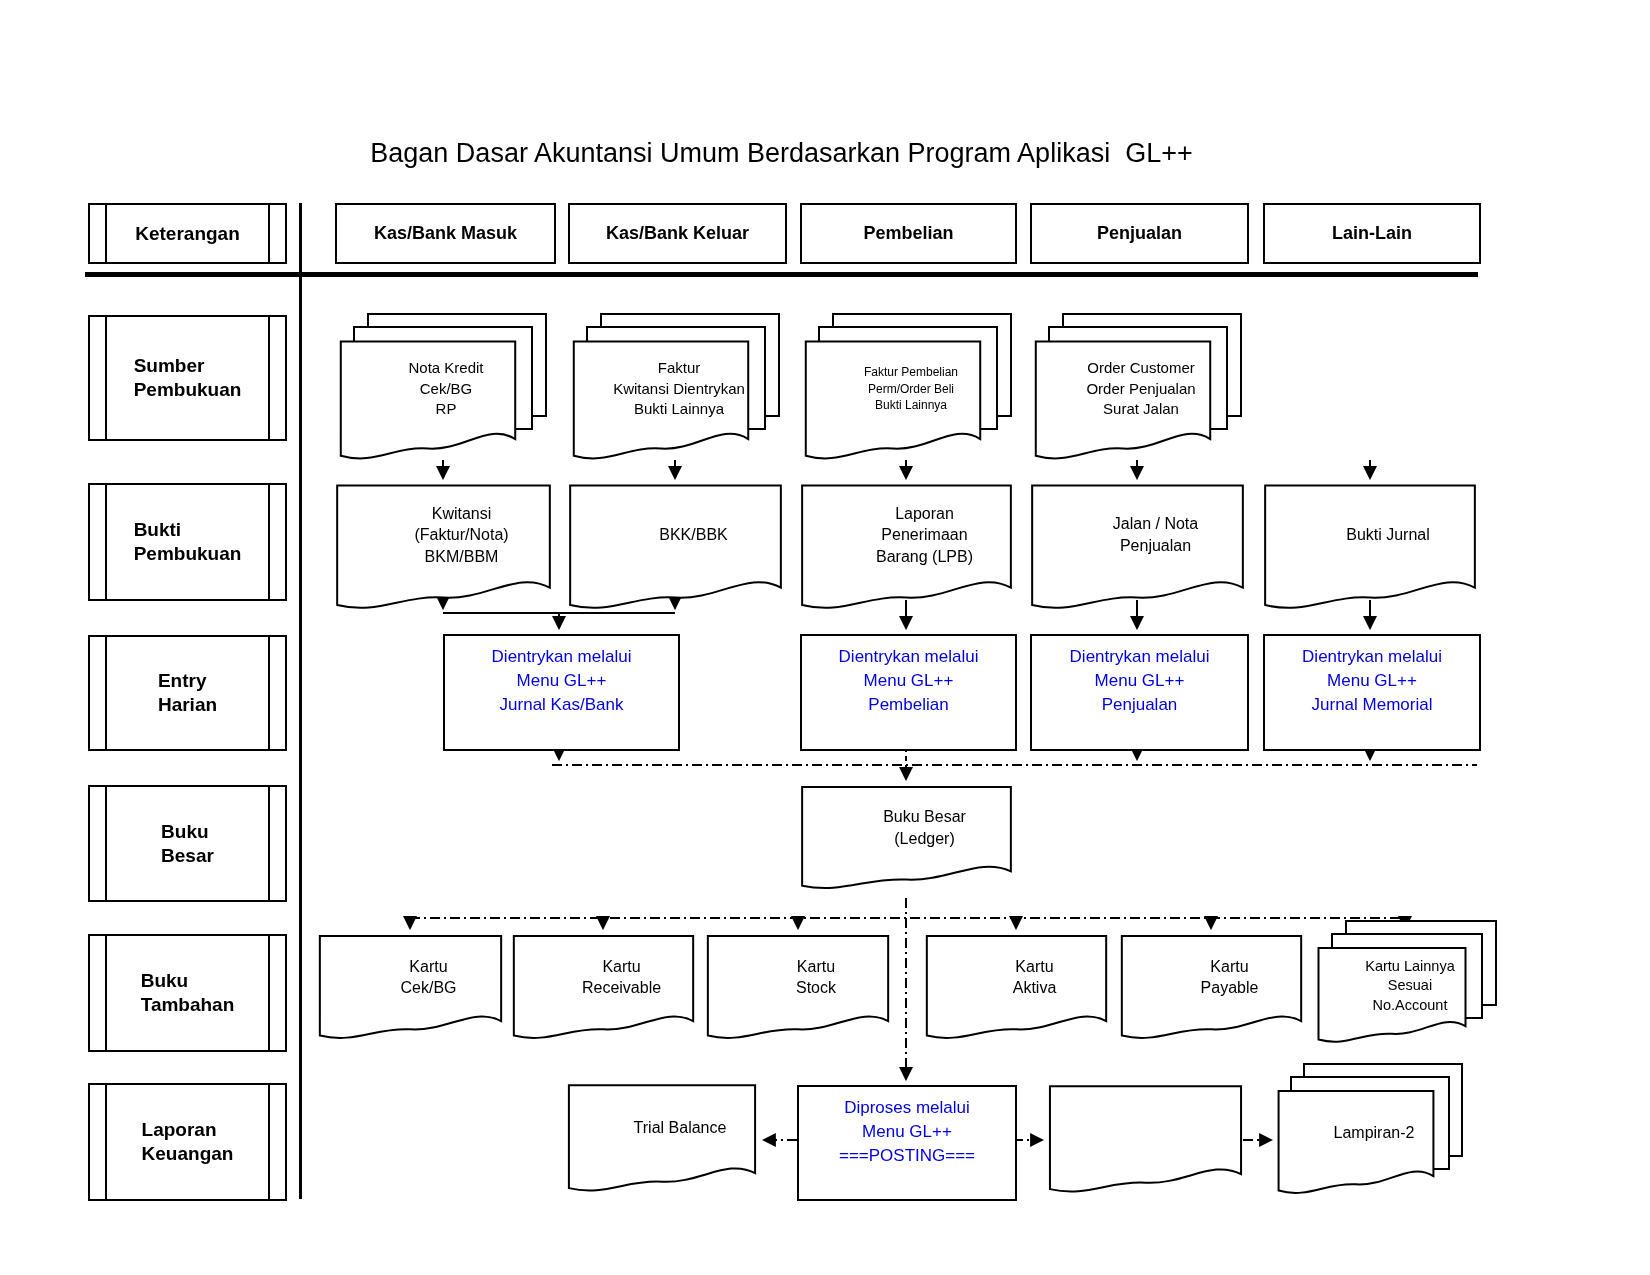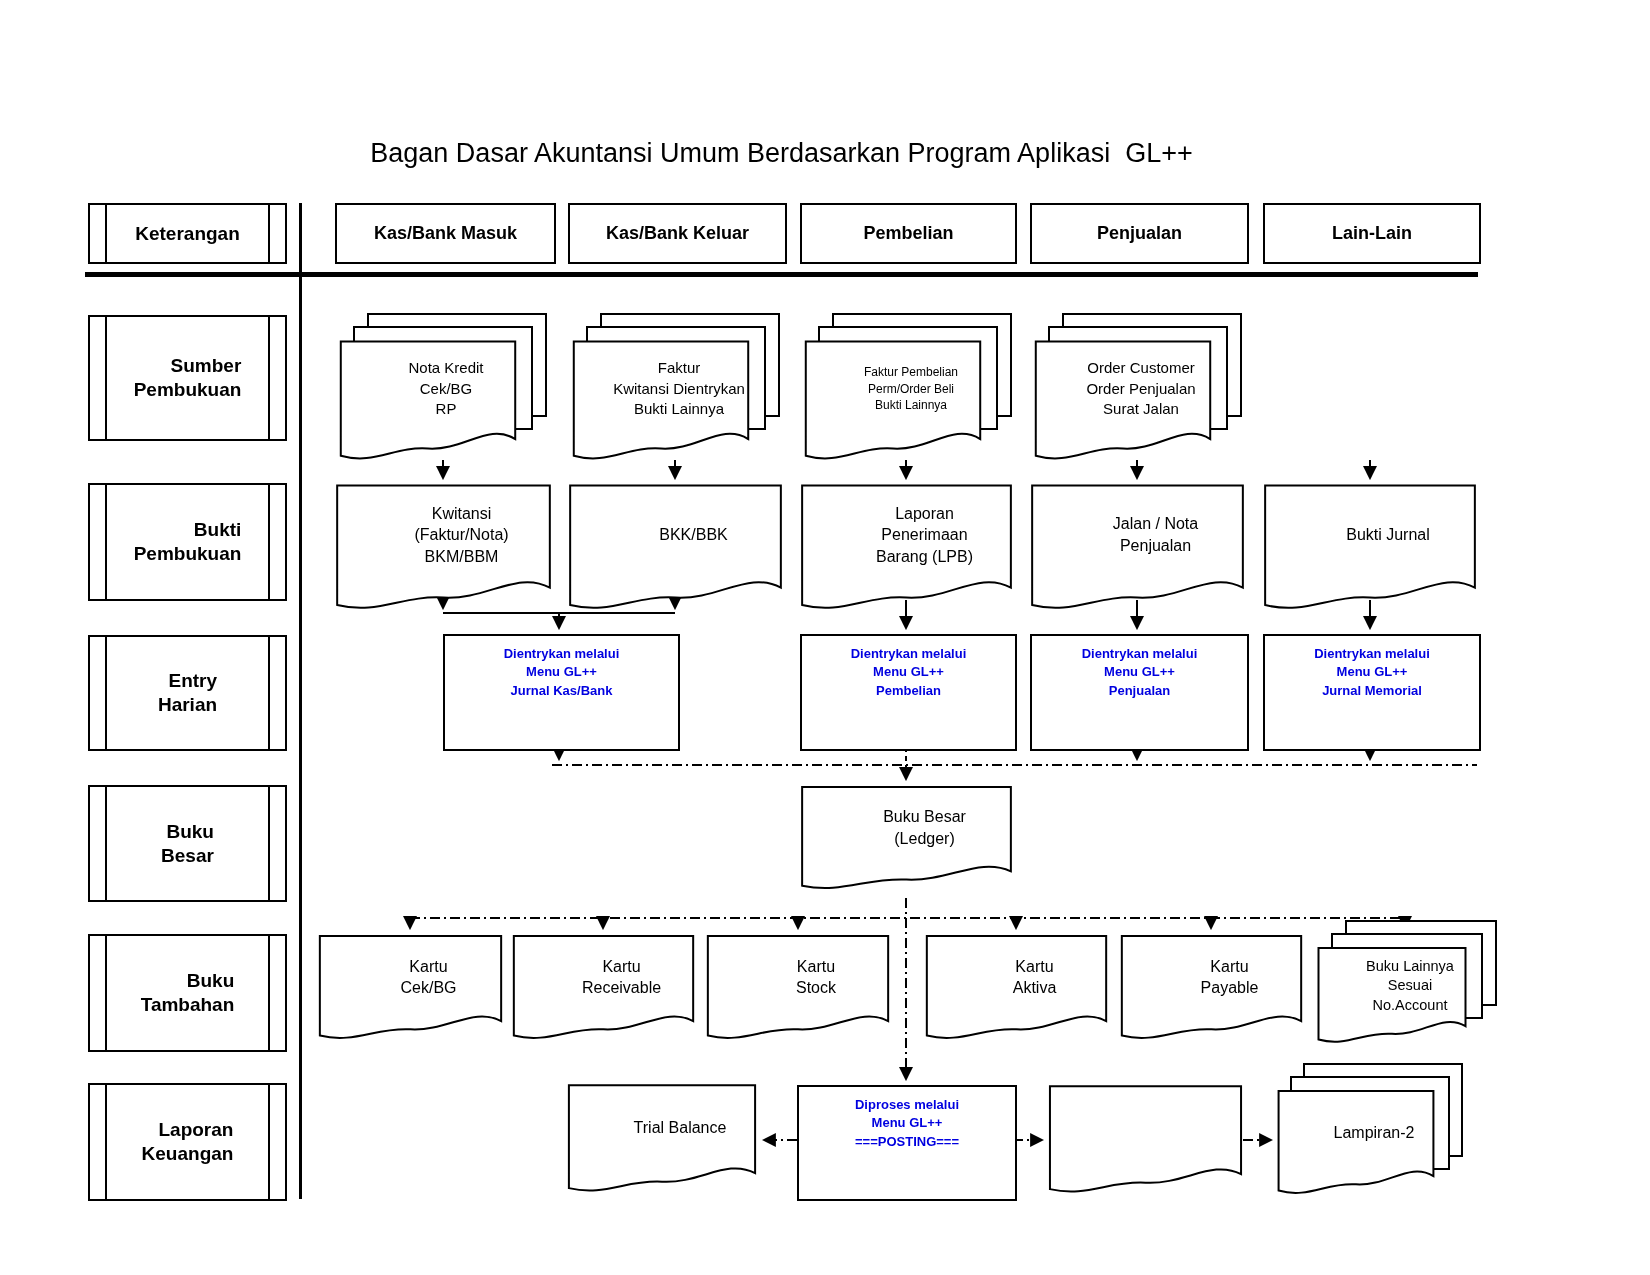--- a/index.html
+++ b/index.html
@@ -9,33 +9,33 @@
   #title{position:absolute;left:85px;top:138px;width:1393px;text-align:center;
          font-size:27px;font-weight:normal;white-space:pre;z-index:2;}
   
   .hdrbox{border:2px solid #000;background:#fff;display:flex;align-items:center;justify-content:center;
           font-weight:bold;font-size:18px;}
   
   .keybox{border:2px solid #000;background:#fff;}
   .keybox .bars{position:absolute;top:0;bottom:0;left:15px;right:15px;
                 border-left:2px solid #000;border-right:2px solid #000;}
   .keybox .lbl{position:absolute;inset:0;display:flex;align-items:center;justify-content:center;
-               text-align:right;font-weight:bold;font-size:19px;line-height:1.25;white-space:pre-line;}
+               text-align:left;font-weight:bold;font-size:19px;line-height:1.25;white-space:pre-line;}
   
   .docshape{position:absolute;}
   .docshape svg{position:absolute;left:0;top:0;width:100%;height:100%;overflow:visible;}
   .docshape svg path{fill:#fff;stroke:#000;stroke-width:2;}
   .docshape .lbl{position:absolute;left:2%;right:2%;top:0;height:76%;
                  display:flex;align-items:center;justify-content:center;text-align:center;
                  font-size:16px;line-height:1.35;white-space:pre-line;padding-left:36px;}
   .page{position:absolute;border:2px solid #000;background:#fff;}
   
   .bluebox{border:2px solid #000;background:#fff;}
   .bluebox .lbl{position:absolute;left:0;right:0;top:9px;text-align:center;
-                font-weight:bold;font-size:13px;line-height:1.42;white-space:pre-line;
+                font-weight:normal;font-size:17px;line-height:1.42;white-space:pre-line;
                 color:var(--accent,#0000E0);}
   .vline,.hline{position:absolute;background:#000;z-index:1;}
   #connectors{position:absolute;left:0;top:0;z-index:1;}
   #connectors .ln{stroke:#000;stroke-width:2;fill:none;}
   #connectors .dd{stroke-dasharray:10,4,2,4;}
   #connectors .ds{stroke-dasharray:5,4;}
 </style>
 </head>
 <body style="--accent: #0000E0;">
 
@@ -237,21 +237,21 @@
     <span class="lbl">Kartu
 Payable</span>
   </div>
   <div class="node" style="left:1317px;top:920px;width:178px;height:131px">
     <div class="page" style="left:28px;top:0;width:148px;height:82px"></div>
     <div class="page" style="left:14px;top:13px;width:148px;height:82px"></div>
     <div class="docshape" style="left:0;top:26px;width:150px;height:105px">
       <svg class="docsvg" viewBox="0 0 200 110" preserveAspectRatio="none">
           <path d="M2,2 H198 V84 C168,70 140,94 100,92 C62,90 40,106 2,98 Z" vector-effect="non-scaling-stroke"></path>
         </svg>
-      <span class="lbl" style="font-size:14.5px">Buku Lainnya
+      <span class="lbl" style="font-size:14.5px">Kartu Lainnya
 Sesuai
 No.Account</span>
     </div>
   </div>
 
   <div class="node docshape" style="left:567px;top:1083px;width:190px;height:118px">
     <svg class="docsvg" viewBox="0 0 200 110" preserveAspectRatio="none">
         <path d="M2,2 H198 V84 C168,70 140,94 100,92 C62,90 40,106 2,98 Z" vector-effect="non-scaling-stroke"></path>
       </svg>
     <span class="lbl">Trial Balance</span>

